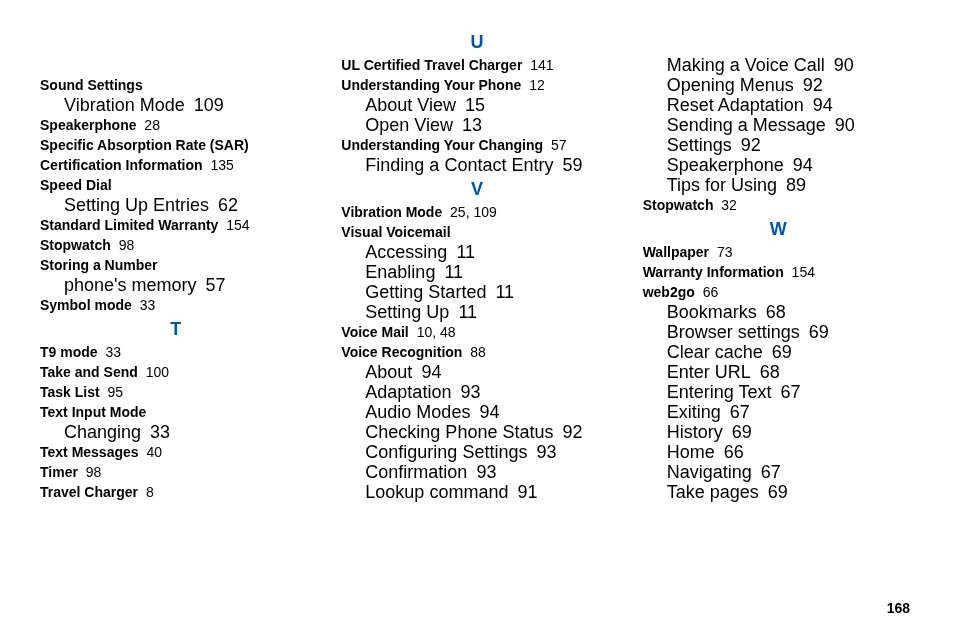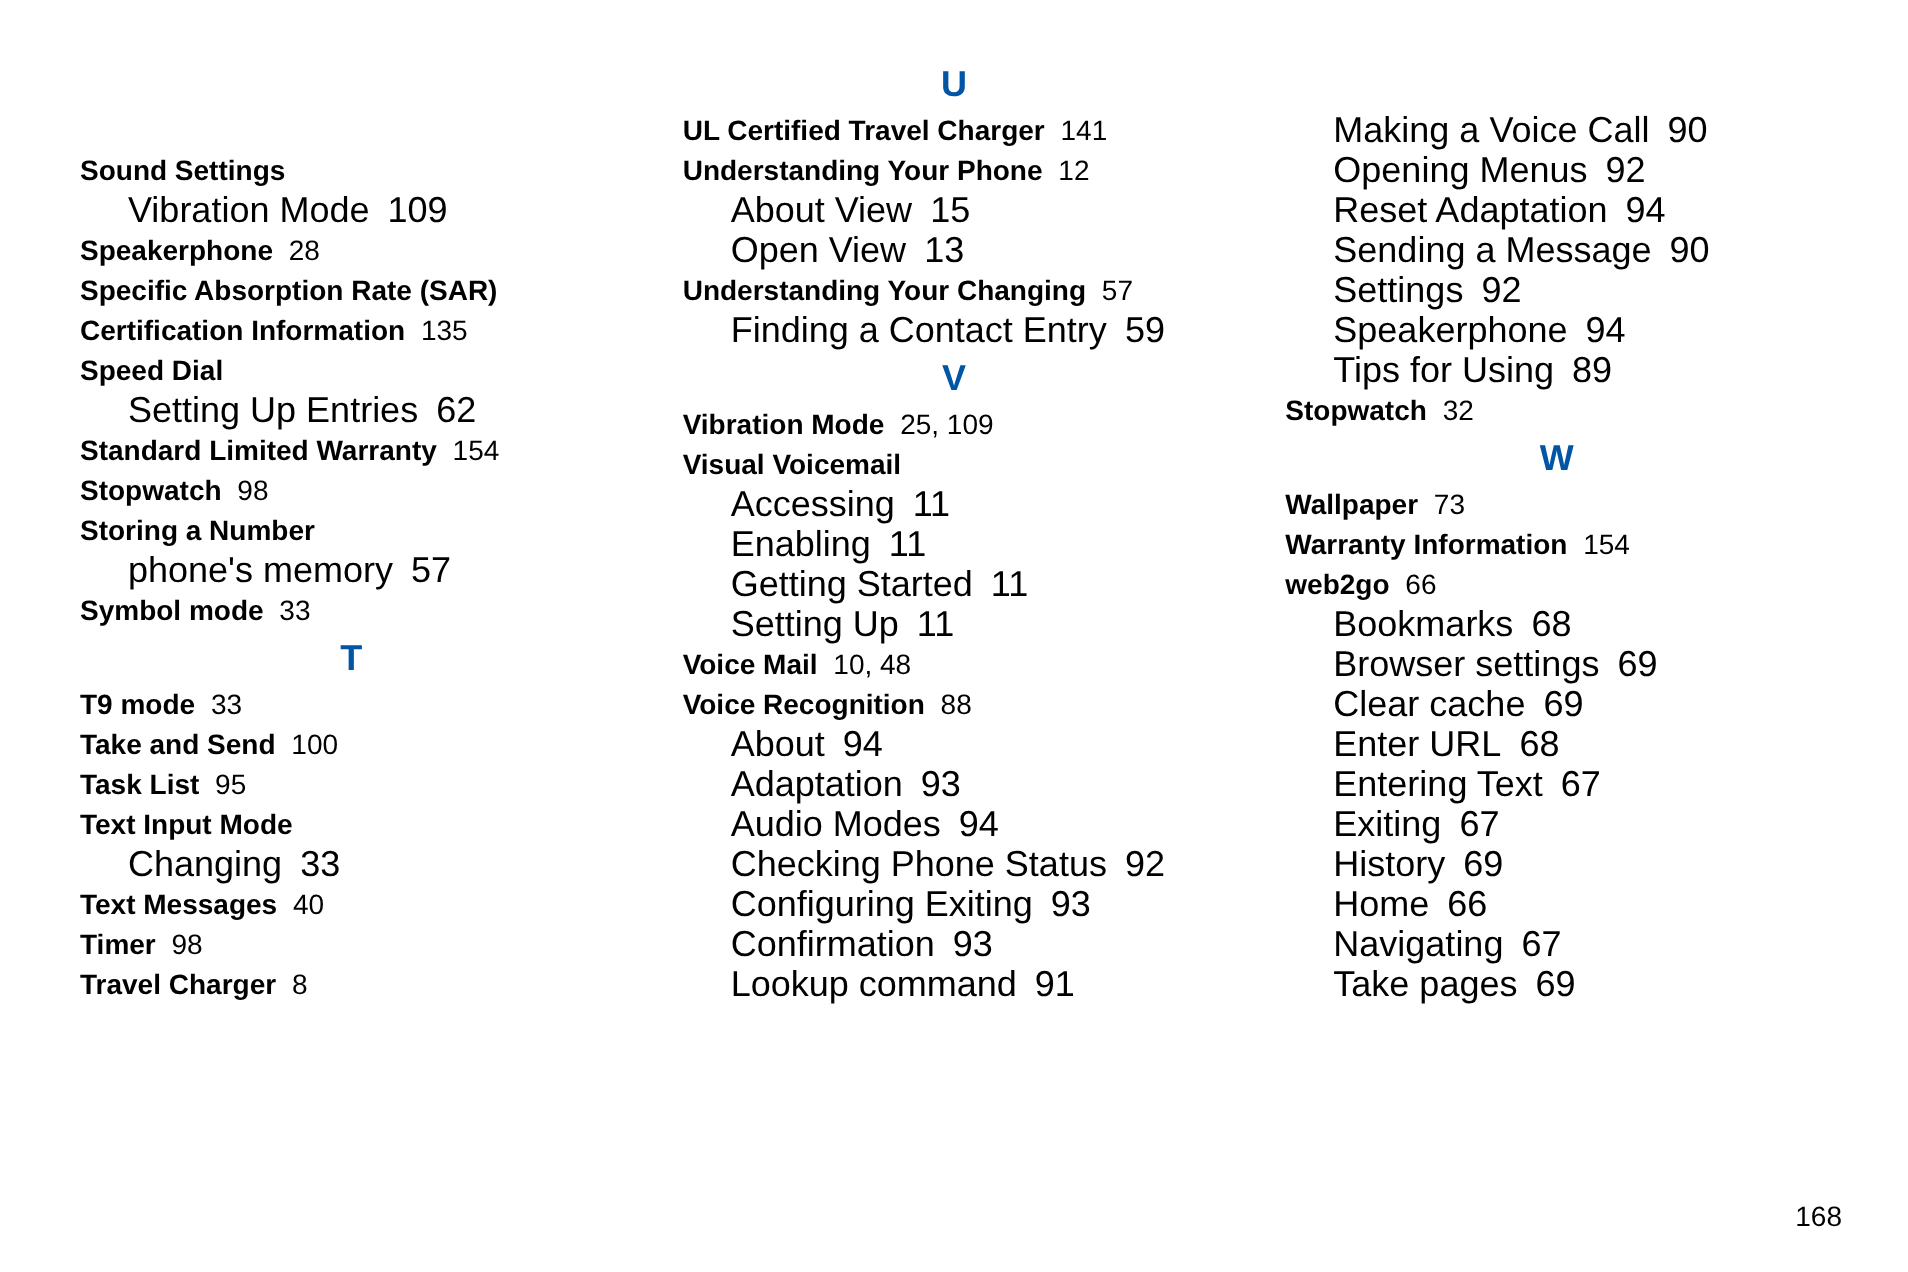--- a/index.html
+++ b/index.html
@@ -47,22 +47,23 @@
     line-height: 20px;
     margin: 0 0 0 24px;
     font-weight: normal;
   }
   .sub-entry .page-num {
     margin-left: 4px;
   }
   .footer {
     position: absolute;
     bottom: 20px;
-    right: 33px;
+    right: 44px;
     font-size: 14px;
+    font-weight: bold;
   }
 </style>
 </head>
 <body>
 
 <div class="page">
   <div class="col" id="col-0">
       <p class="main-entry"><span class="label">Sound Settings</span></p>
       <p class="sub-entry"><span>Vibration Mode</span><span class="page-num"> 109</span></p>
       <p class="main-entry"><span class="label">Speakerphone</span><span class="page-num"> 28</span></p>
@@ -99,21 +100,21 @@
       <p class="sub-entry"><span>Accessing</span><span class="page-num"> 11</span></p>
       <p class="sub-entry"><span>Enabling</span><span class="page-num"> 11</span></p>
       <p class="sub-entry"><span>Getting Started</span><span class="page-num"> 11</span></p>
       <p class="sub-entry"><span>Setting Up</span><span class="page-num"> 11</span></p>
       <p class="main-entry"><span class="label">Voice Mail</span><span class="page-num"> 10,  48</span></p>
       <p class="main-entry"><span class="label">Voice Recognition</span><span class="page-num"> 88</span></p>
       <p class="sub-entry"><span>About</span><span class="page-num"> 94</span></p>
       <p class="sub-entry"><span>Adaptation</span><span class="page-num"> 93</span></p>
       <p class="sub-entry"><span>Audio Modes</span><span class="page-num"> 94</span></p>
       <p class="sub-entry"><span>Checking Phone Status</span><span class="page-num"> 92</span></p>
-      <p class="sub-entry"><span>Configuring Exiting</span><span class="page-num"> 93</span></p>
+      <p class="sub-entry"><span>Configuring Settings</span><span class="page-num"> 93</span></p>
       <p class="sub-entry"><span>Confirmation</span><span class="page-num"> 93</span></p>
       <p class="sub-entry"><span>Lookup command</span><span class="page-num"> 91</span></p>
     </div>
   <div class="col" id="col-2">
       <p class="sub-entry"><span>Making a Voice Call</span><span class="page-num"> 90</span></p>
       <p class="sub-entry"><span>Opening Menus</span><span class="page-num"> 92</span></p>
       <p class="sub-entry"><span>Reset Adaptation</span><span class="page-num"> 94</span></p>
       <p class="sub-entry"><span>Sending a Message</span><span class="page-num"> 90</span></p>
       <p class="sub-entry"><span>Settings</span><span class="page-num"> 92</span></p>
       <p class="sub-entry"><span>Speakerphone</span><span class="page-num"> 94</span></p>

